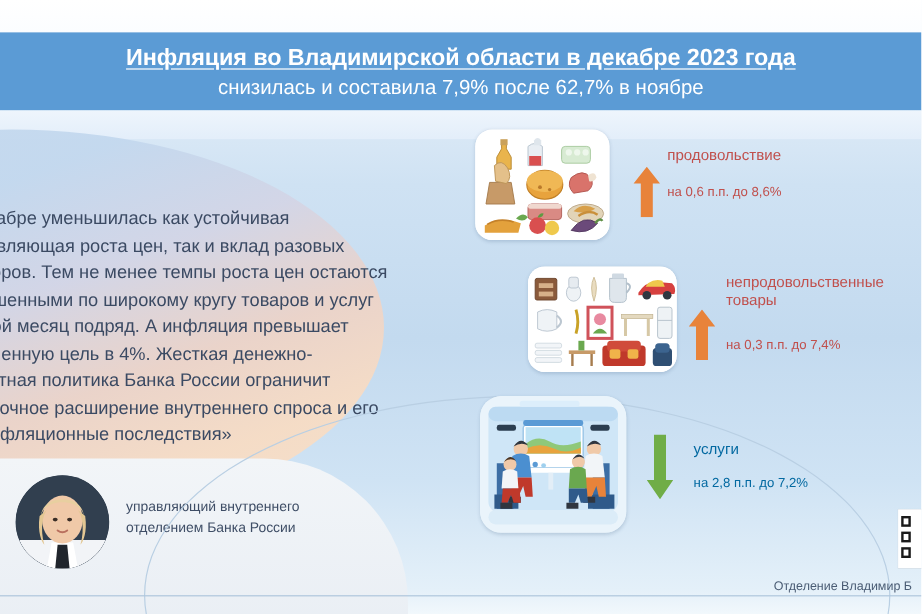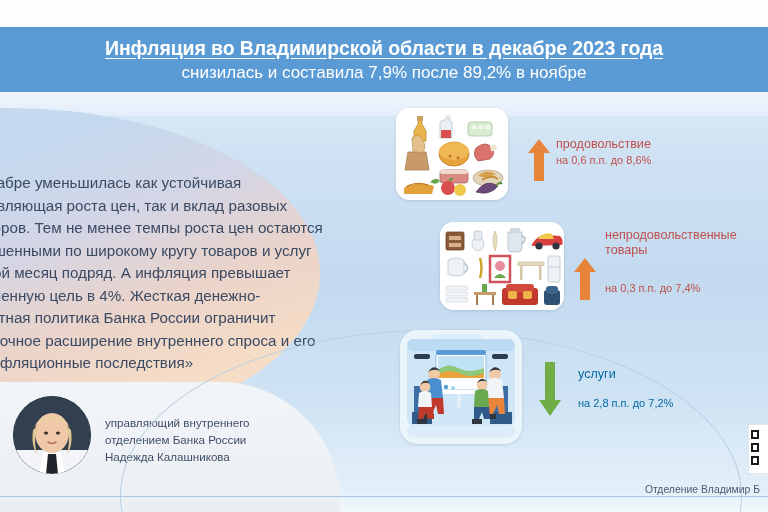--- a/index.html
+++ b/index.html
@@ -206,21 +206,21 @@
 </head>
 <body>
 
 <div id="slide">
 
   <div class="bg-base"></div>
   <div class="bg-top-strip"></div>
 
   <div class="banner">
     <div class="banner-title">Инфляция во Владимирской области в декабре 2023 года</div>
-    <div class="banner-sub">снизилась и составила 7,9% после 89,2% в ноябре</div>
+    <div class="banner-sub">снизилась и составила 7,9% после 62,7% в ноябре</div>
   </div>
   <div class="bg-under-banner"></div>
 
   <div class="quote-blob"></div>
   <div class="quote-text">В декабре уменьшилась как устойчивая составляющая роста цен, так и вклад разовых факторов. Тем не менее темпы роста цен остаются повышенными по широкому кругу товаров и услуг шестой месяц подряд. А инфляция превышает намеченную цель в 4%. Жесткая денежно-кредитная политика Банка России ограничит избыточное расширение внутреннего спроса и его проинфляционные последствия»</div>
 
   <div class="speaker-plate"></div>
   <div class="avatar">
     <svg width="78" height="78" viewBox="0 0 78 78">
       <defs>
@@ -239,21 +239,20 @@
         <path d="M58 34 C60 48 56 56 54 58 C58 44 55 33 52 29 Z" fill="#e3c793"></path>
         <ellipse cx="33" cy="37" rx="2.1" ry="1.5" fill="#3a2e26"></ellipse>
         <ellipse cx="45" cy="37" rx="2.1" ry="1.5" fill="#3a2e26"></ellipse>
         <path d="M35 46 Q39 49 43 46" stroke="#b9705e" stroke-width="1.6" fill="none" stroke-linecap="round"></path>
       </g>
     </svg>
   </div>
   <div class="speaker-caption">
     <div>управляющий внутреннего</div>
     <div>отделением Банка России</div>
-    <div>Надежда Калашникова</div>
   </div>
 
   <div class="sweep"></div>
   <div class="bottom-rule"></div>
 
   <div class="card" style="left:396px; top:108px; width:112px; height:92px;">
     <svg width="112" height="92" viewBox="0 0 112 92">
       <rect width="112" height="92" fill="#ffffff"></rect>
 
       <g>
@@ -299,21 +298,21 @@
       </g>
     </svg>
   </div>
 
   <div class="stat">
     <div class="stat-arrow" style="left:527px; top:139px;">
       <svg width="24" height="42" viewBox="0 0 24 42">
         <path d="M12 0 L23 14 L17 14 L17 42 L7 42 L7 14 L1 14 Z" fill="#e8833a"></path>
       </svg>
     </div>
-    <div class="stat-label c-orange" style="left:556px; top:137px;">продовольствие</div>
+    <div class="stat-label c-orange" style="left:556px; top:122px;">продовольствие</div>
     <div class="stat-value c-orange" style="left:556px; top:153px;">на 0,6 п.п. до 8,6%</div>
   </div>
 
   <div class="card" style="left:440px; top:222px; width:124px; height:88px;">
     <svg width="124" height="88" viewBox="0 0 124 88">
       <rect width="124" height="88" fill="#ffffff"></rect>
 
       <rect x="6" y="10" width="18" height="18" rx="1.5" fill="#8a5a3b" stroke="#6d452c" stroke-width="0.8"></rect>
       <rect x="9" y="14" width="12" height="4" fill="#d6b089"></rect>
       <rect x="9" y="21" width="12" height="4" fill="#d6b089"></rect>

